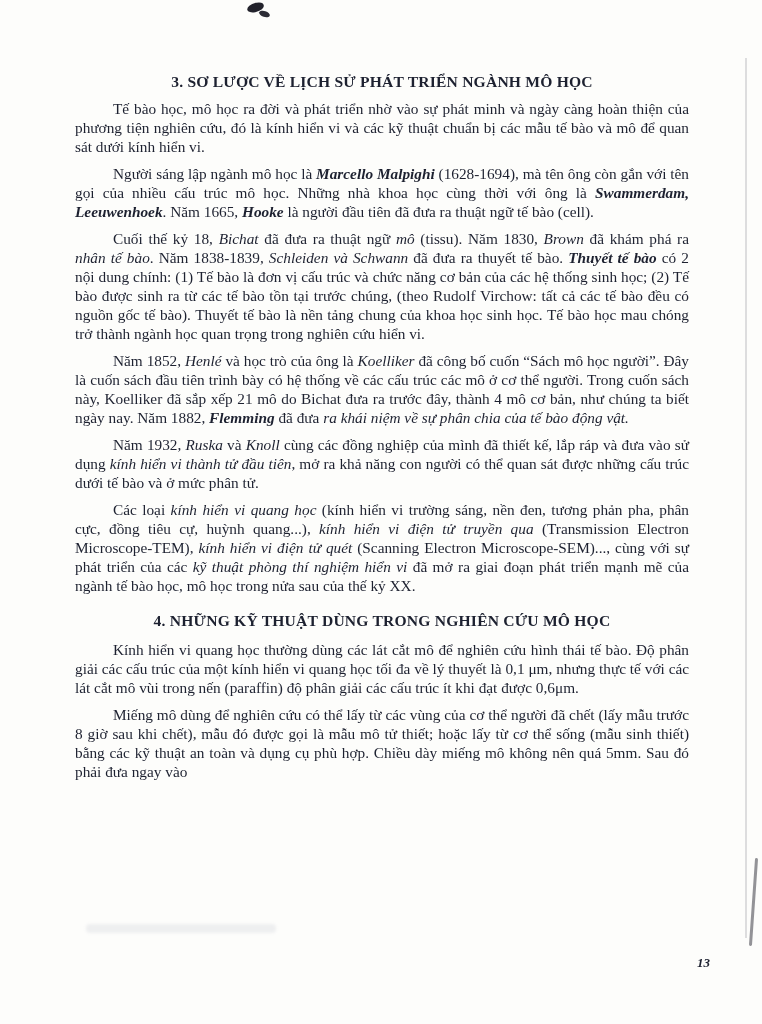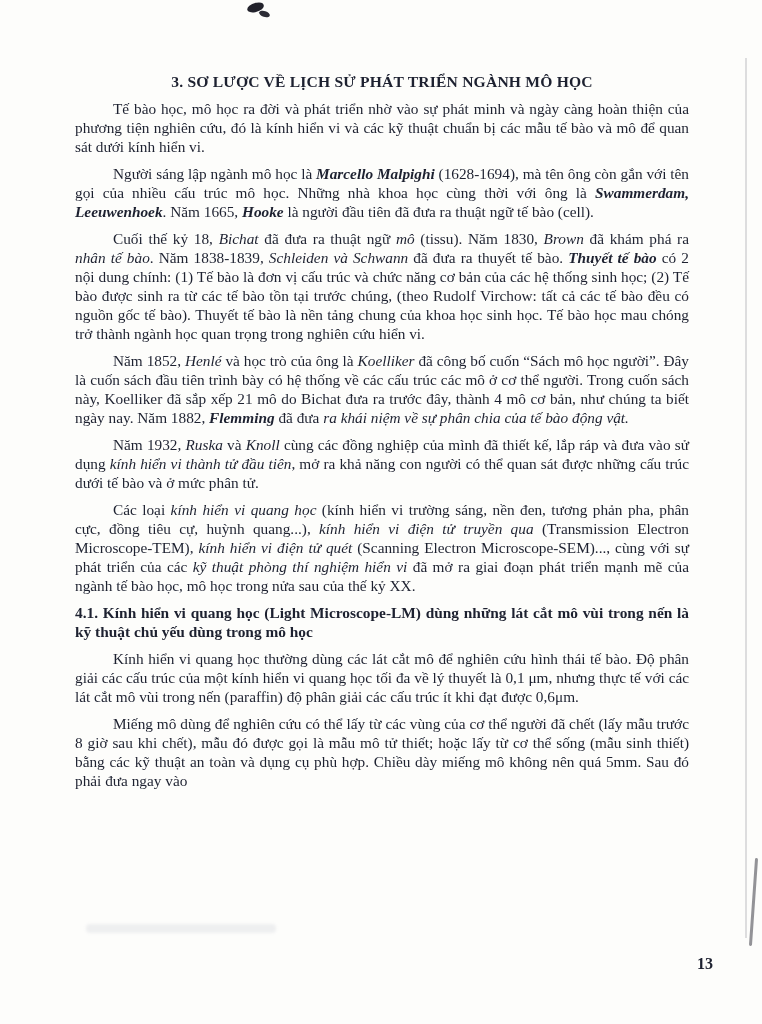--- a/index.html
+++ b/index.html
@@ -40,22 +40,23 @@
     margin: 8px 0 8px 0;
     text-indent: 38px;
   }
   .run-i  { font-style: italic; }
   .run-b  { font-weight: bold; }
   .run-bi { font-weight: bold; font-style: italic; }
   .page-number {
     position: absolute;
     left: 697px;
     top: 955px;
-    font-size: 16px;
+    font-size: 13px;
     font-weight: bold;
+    font-style: italic;
   }
   
   .smudge-a {
     position: absolute; left: 247px; top: 3px;
     width: 17px; height: 9px; background: #23232c;
     border-radius: 60% 40% 55% 45%;
     transform: rotate(-12deg);
   }
   .smudge-b {
     position: absolute; left: 259px; top: 11px;
@@ -94,19 +95,19 @@
   <div class="bleed-through"></div>
 
   <div class="content" id="doc-content">
       <h2 class="heading"><span class="run-b">3. SƠ LƯỢC VỀ LỊCH SỬ PHÁT TRIỂN NGÀNH MÔ HỌC</span></h2>
       <p class="para"><span>Tế bào học, mô học ra đời và phát triển nhờ vào sự phát minh và ngày càng hoàn thiện của phương tiện nghiên cứu, đó là kính hiển vi và các kỹ thuật chuẩn bị các mẫu tế bào và mô để quan sát dưới kính hiển vi.</span></p>
       <p class="para"><span>Người sáng lập ngành mô học là </span><span class="run-bi">Marcello Malpighi</span><span> (1628-1694), mà tên ông còn gắn với tên gọi của nhiều cấu trúc mô học. Những nhà khoa học cùng thời với ông là </span><span class="run-bi">Swammerdam, Leeuwenhoek</span><span>. Năm 1665, </span><span class="run-bi">Hooke</span><span> là người đầu tiên đã đưa ra thuật ngữ tế bào (cell).</span></p>
       <p class="para"><span>Cuối thế kỷ 18, </span><span class="run-i">Bichat</span><span> đã đưa ra thuật ngữ </span><span class="run-i">mô</span><span> (tissu). Năm 1830, </span><span class="run-i">Brown</span><span> đã khám phá ra </span><span class="run-i">nhân tế bào</span><span>. Năm 1838-1839, </span><span class="run-i">Schleiden và Schwann</span><span> đã đưa ra thuyết tế bào. </span><span class="run-bi">Thuyết tế bào</span><span> có 2 nội dung chính: (1) Tế bào là đơn vị cấu trúc và chức năng cơ bản của các hệ thống sinh học; (2) Tế bào được sinh ra từ các tế bào tồn tại trước chúng, (theo Rudolf Virchow: tất cả các tế bào đều có nguồn gốc tế bào). Thuyết tế bào là nền tảng chung của khoa học sinh học. Tế bào học mau chóng trở thành ngành học quan trọng trong nghiên cứu hiển vi.</span></p>
       <p class="para"><span>Năm 1852, </span><span class="run-i">Henlé</span><span> và học trò của ông là </span><span class="run-i">Koelliker</span><span> đã công bố cuốn “Sách mô học người”. Đây là cuốn sách đầu tiên trình bày có hệ thống về các cấu trúc các mô ở cơ thể người. Trong cuốn sách này, Koelliker đã sắp xếp 21 mô do Bichat đưa ra trước đây, thành 4 mô cơ bản, như chúng ta biết ngày nay. Năm 1882, </span><span class="run-bi">Flemming</span><span> đã đưa </span><span class="run-i">ra khái niệm về sự phân chia của tế bào động vật.</span></p>
       <p class="para"><span>Năm 1932, </span><span class="run-i">Ruska</span><span> và </span><span class="run-i">Knoll</span><span> cùng các đồng nghiệp của mình đã thiết kế, lắp ráp và đưa vào sử dụng </span><span class="run-i">kính hiển vi thành tử đầu tiên</span><span>, mở ra khả năng con người có thể quan sát được những cấu trúc dưới tế bào và ở mức phân tử.</span></p>
       <p class="para"><span>Các loại </span><span class="run-i">kính hiển vi quang học</span><span> (kính hiển vi trường sáng, nền đen, tương phản pha, phân cực, đồng tiêu cự, huỳnh quang...), </span><span class="run-i">kính hiển vi điện tử truyền qua</span><span> (Transmission Electron Microscope-TEM), </span><span class="run-i">kính hiển vi điện tử quét</span><span> (Scanning Electron Microscope-SEM)..., cùng với sự phát triển của các </span><span class="run-i">kỹ thuật phòng thí nghiệm hiển vi</span><span> đã mở ra giai đoạn phát triển mạnh mẽ của ngành tế bào học, mô học trong nửa sau của thế kỷ XX.</span></p>
-      <h3 class="subheading"><span class="run-b">4.1. Kính hiển vi quang học (Light Microscope-LM) dùng những lát cắt mô vùi trong nến là kỹ thuật chủ yếu dùng trong mô học</span></h3>
+      <h2 class="heading"><span class="run-b">4. NHỮNG KỸ THUẬT DÙNG TRONG NGHIÊN CỨU MÔ HỌC</span></h2>
       <p class="para"><span>Kính hiển vi quang học thường dùng các lát cắt mô để nghiên cứu hình thái tế bào. Độ phân giải các cấu trúc của một kính hiển vi quang học tối đa về lý thuyết là 0,1 μm, nhưng thực tế với các lát cắt mô vùi trong nến (paraffin) độ phân giải các cấu trúc ít khi đạt được 0,6μm.</span></p>
       <p class="para"><span>Miếng mô dùng để nghiên cứu có thể lấy từ các vùng của cơ thể người đã chết (lấy mẫu trước 8 giờ sau khi chết), mẫu đó được gọi là mẫu mô tử thiết; hoặc lấy từ cơ thể sống (mẫu sinh thiết) bằng các kỹ thuật an toàn và dụng cụ phù hợp. Chiều dày miếng mô không nên quá 5mm. Sau đó phải đưa ngay vào</span></p>
     </div>
 
   <div class="page-number">13</div>
 </div>
 
 </body></html>

